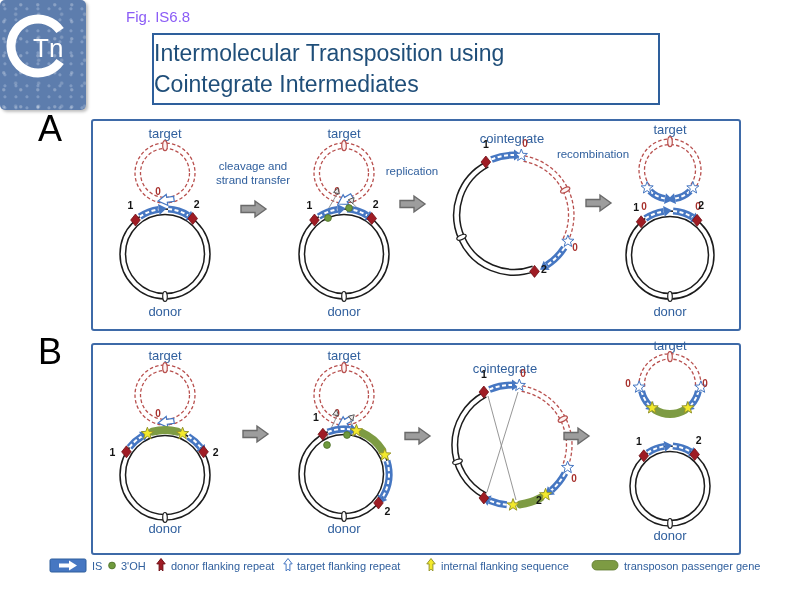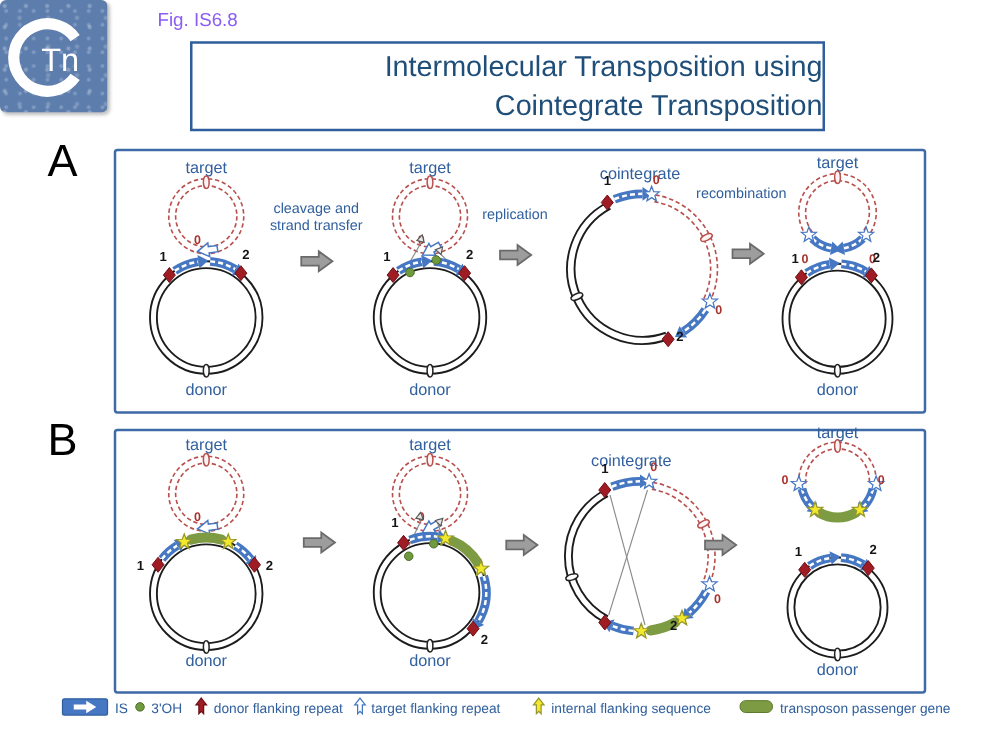--- a/index.html
+++ b/index.html
@@ -1,29 +1,29 @@
 <!DOCTYPE html>
 <html><head>
 <meta charset="utf-8">
 <style>
   html,body{margin:0;padding:0;background:#fff;}
   .stage{position:relative;width:800px;height:600px;background:#fff;overflow:hidden;
          font-family:"Liberation Sans",sans-serif;}
-  .logo{position:absolute;left:0;top:0;width:86px;height:90px;border-radius:5px;
+  .logo{position:absolute;left:0;top:0;width:86px;height:110px;border-radius:5px;
         background-color:#5d7dad;
         background-image:
           radial-gradient(circle at 22% 28%, rgba(255,255,255,.28) 1px, transparent 2.2px),
           radial-gradient(circle at 68% 62%, rgba(255,255,255,.20) 1px, transparent 2.4px),
           radial-gradient(circle at 45% 80%, rgba(230,240,255,.25) 1px, transparent 2px);
         background-size:17px 17px,23px 23px,11px 11px;
         box-shadow:2px 2px 3px rgba(0,0,0,.25);}
   .fig-label{position:absolute;left:126px;top:8px;font-size:15px;color:#8b5cf6;}
   .title-box{position:absolute;left:152px;top:33px;width:504px;height:68px;
              border:2px solid #2e5f9c;background:#fff;display:flex;flex-direction:column;
-             justify-content:center;align-items:flex-end;}
+             justify-content:center;align-items:flex-start;}
   .title-line{font-size:23px;color:#1f4e79;line-height:31px;white-space:nowrap;}
   .panel-letter{position:absolute;left:38px;font-size:36px;color:#000;}
   #letterA{top:108px;}
   #letterB{top:331px;}
   .panel-box{position:absolute;left:91px;width:646px;height:208px;
              border:2px solid #3e6aa8;border-radius:3px;background:transparent;}
   #boxA{top:119px;}
   #boxB{top:343px;}
   #fig{position:absolute;left:0;top:0;}
   
@@ -43,21 +43,21 @@
     <svg width="86" height="86">
       <path id="logoC" fill="none" stroke="#fff" stroke-width="9" d="M60.11710519580278,30.513436218521758 A27,27 0 0 0 11,46 A27,27 0 0 0 60.11710519580277,61.48656378147825"></path>
       <text x="33" y="57" class="logoTn">Tn</text>
     </svg>
   </div>
 
   <div class="fig-label">Fig. IS6.8</div>
 
   <div class="title-box">
     <div class="title-line">Intermolecular Transposition using</div>
-    <div class="title-line">Cointegrate Transposition</div>
+    <div class="title-line">Cointegrate Intermediates</div>
   </div>
 
   <div class="panel-letter" id="letterA">A</div>
   <div class="panel-letter" id="letterB">B</div>
   <div class="panel-box" id="boxA"></div>
   <div class="panel-box" id="boxB"></div>
 
   <svg id="fig" width="800" height="600">
       <text x="165.0" y="138.0" class="dlab">target</text>
       <circle cx="165" cy="173" r="30" fill="none" stroke="#b8504e" stroke-width="1.3" stroke-dasharray="3.5,2.2"></circle>

